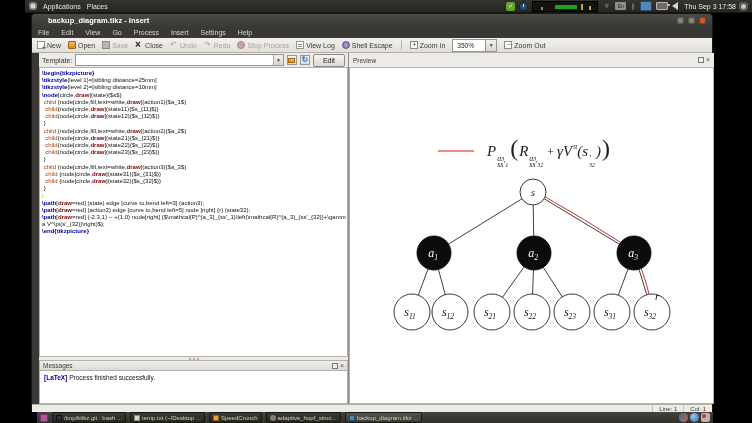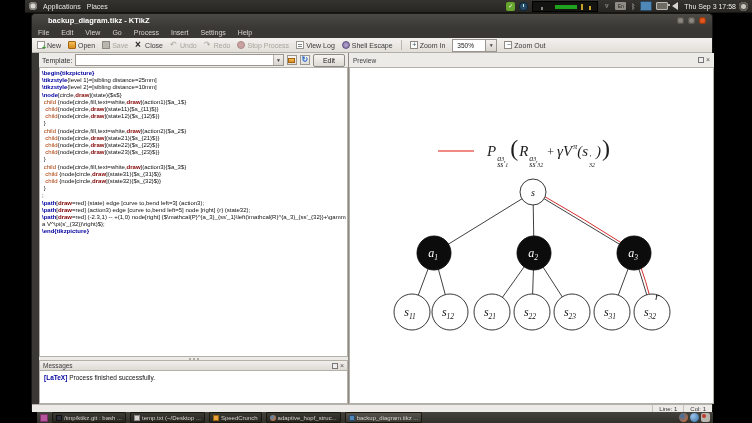--- a/index.html
+++ b/index.html
@@ -175,21 +175,21 @@
       <span class="tray-ico t-display"></span>
       <span class="tray-ico t-batt"></span>
       <span class="tray-ico t-vol"></span>
     </div>
   <span id="clock">Thu Sep 3 17:58</span>
   <span class="t-gear" style="margin-right:4px;"></span>
 </div>
 
 <div class="abs" id="window">
   <div class="abs" id="titlebar">
-    <span>backup_diagram.tikz - KTikZ</span>
+    <span>backup_diagram.tikz - Insert</span>
     <span id="win-buttons">
       <span class="wbtn"></span>
       <span class="wbtn"></span>
       <span class="wbtn close"></span>
     </span>
   </div>
   <div class="abs" id="menubar">
       <span class="menu-item">File</span>
       <span class="menu-item">Edit</span>
       <span class="menu-item">View</span>

